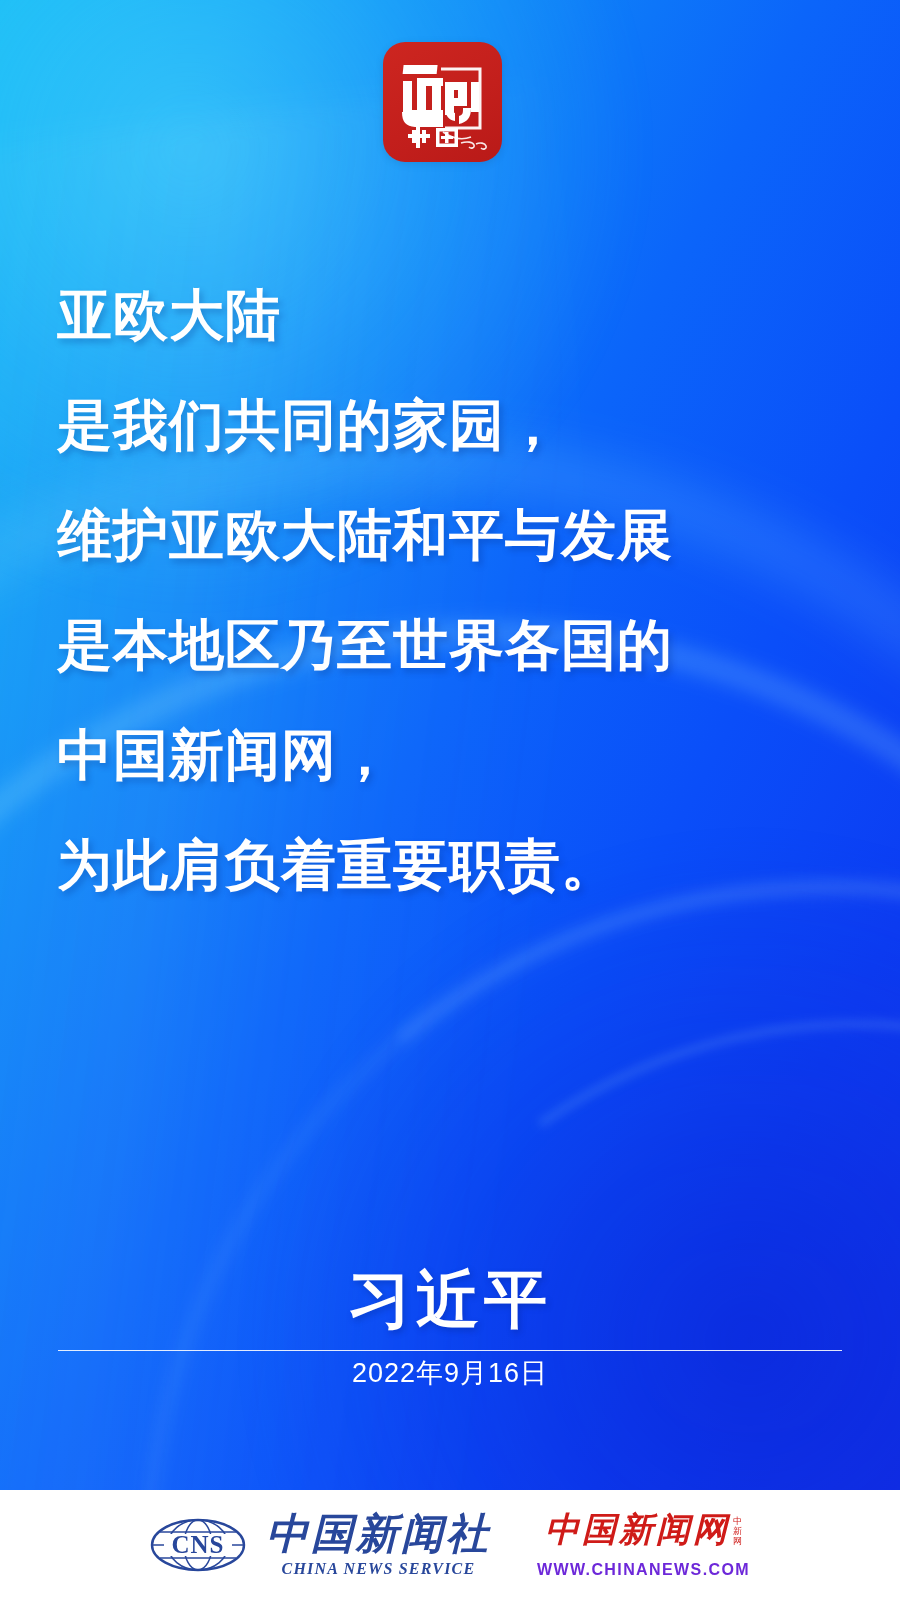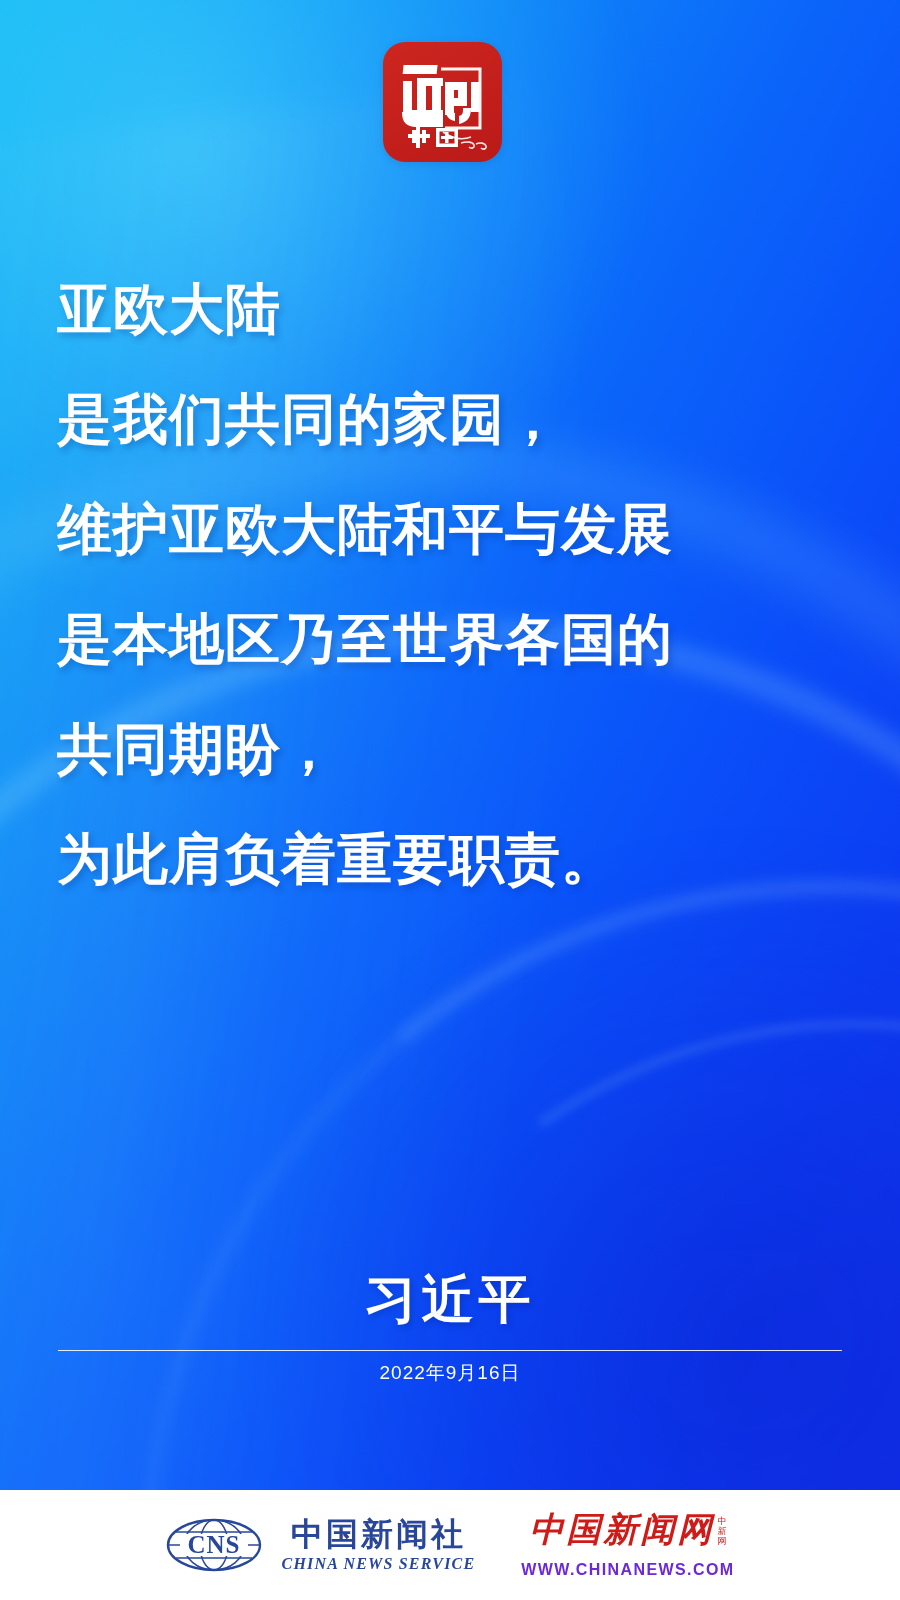--- a/index.html
+++ b/index.html
@@ -132,21 +132,21 @@
     background: linear-gradient(150deg, #cd2620 0%, #c31f1c 55%, #b91a18 100%);
     box-shadow: 0 2px 8px rgba(0,0,0,0.10);
     overflow: hidden;
   }
   .logo svg { display: block; }
 
   
   .quote {
     position: absolute;
     left: 57px;
-    top: 254px;
+    top: 260px;
     width: 790px;
   }
   .quote-line {
     color: #ffffff;
     font-size: 55px;
     font-weight: 700;
     line-height: 110px;
     letter-spacing: 1px;
     white-space: nowrap;
     text-shadow: 3px 4px 6px rgba(0,40,130,0.28);
@@ -156,21 +156,21 @@
   .attrib {
     position: absolute;
     left: 0;
     top: 1262px;
     width: 900px;
     text-align: center;
   }
   .attrib-name {
     font-family: "Liberation Serif", "DejaVu Serif", serif;
     color: #ffffff;
-    font-size: 52px;
+    font-size: 63px;
     font-weight: 700;
     letter-spacing: 5px;
     line-height: 76px;
     text-shadow: 2px 3px 6px rgba(0,30,120,0.30);
   }
   .attrib-rule {
     width: 784px;
     height: 1px;
     margin: 12px auto 0 auto;
     background: rgba(255,255,255,0.88);
@@ -178,21 +178,21 @@
   .attrib-occasion {
     color: #ffffff;
     font-size: 25px;
     font-weight: 400;
     letter-spacing: 2px;
     line-height: 46px;
     margin-top: 6px;
   }
   .attrib-date {
     color: #ffffff;
-    font-size: 19px;
+    font-size: 27px;
     font-weight: 400;
     letter-spacing: 1px;
     line-height: 40px;
     margin-top: 2px;
   }
 
   
   .footer {
     position: absolute;
     left: 0;
@@ -212,23 +212,24 @@
   .cns-globe { display: block; }
   .cns-mark {
     display: flex;
     flex-direction: column;
     align-items: center;
     line-height: 1;
   }
   .cns-cn {
     font-family: "Liberation Serif", "DejaVu Serif", serif;
     color: #28479b;
-    font-size: 32px;
+    font-size: 42px;
     font-weight: 700;
     letter-spacing: 3px;
+    font-style: italic;
   }
   .cns-en {
     font-family: "Liberation Serif", "DejaVu Serif", serif;
     color: #28479b;
     font-size: 16px;
     font-weight: 700;
     letter-spacing: 1.2px;
     margin-top: 6px;
     font-style: italic;
   }
@@ -329,21 +330,21 @@
         <path d="M93 102 C97 100, 102 101, 103 104 C104 107, 100 108, 98 106"></path>
       </g>
     </svg>
   </div>
 
   <div class="quote">
     <div class="quote-line">亚欧大陆</div>
     <div class="quote-line">是我们共同的家园，</div>
     <div class="quote-line">维护亚欧大陆和平与发展</div>
     <div class="quote-line">是本地区乃至世界各国的</div>
-    <div class="quote-line">共同期盼，</div>
+    <div class="quote-line">中国新闻网，</div>
     <div class="quote-line">为此肩负着重要职责。</div>
   </div>
 
   <div class="attrib">
     <div class="attrib-name">习近平</div>
     <div class="attrib-rule"></div>
     <div class="attrib-date">2022年9月16日</div>
   </div>
 
   <div class="footer">

